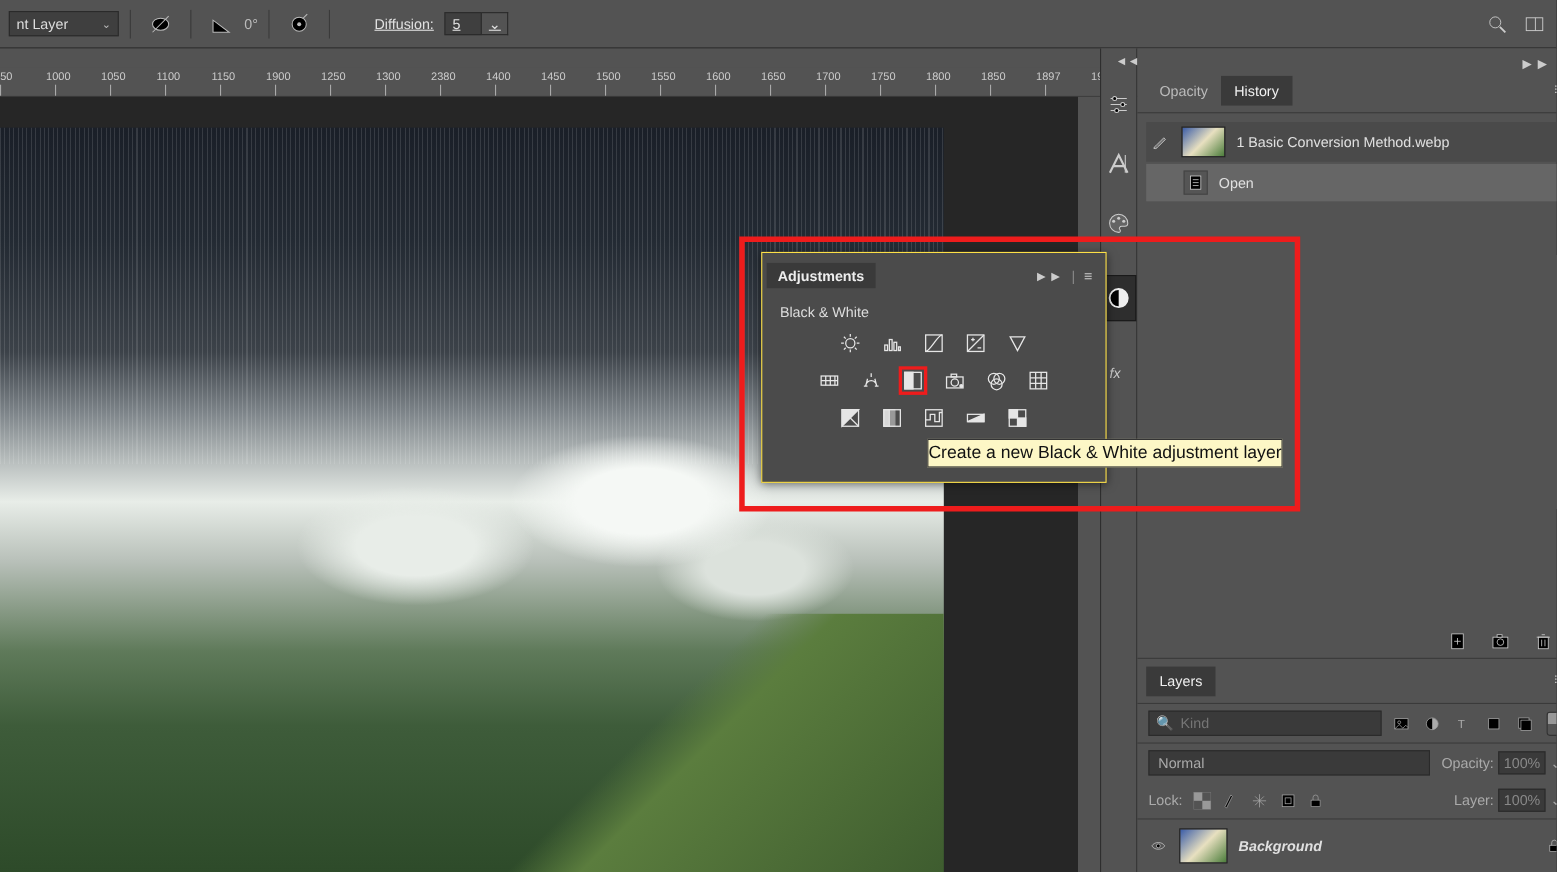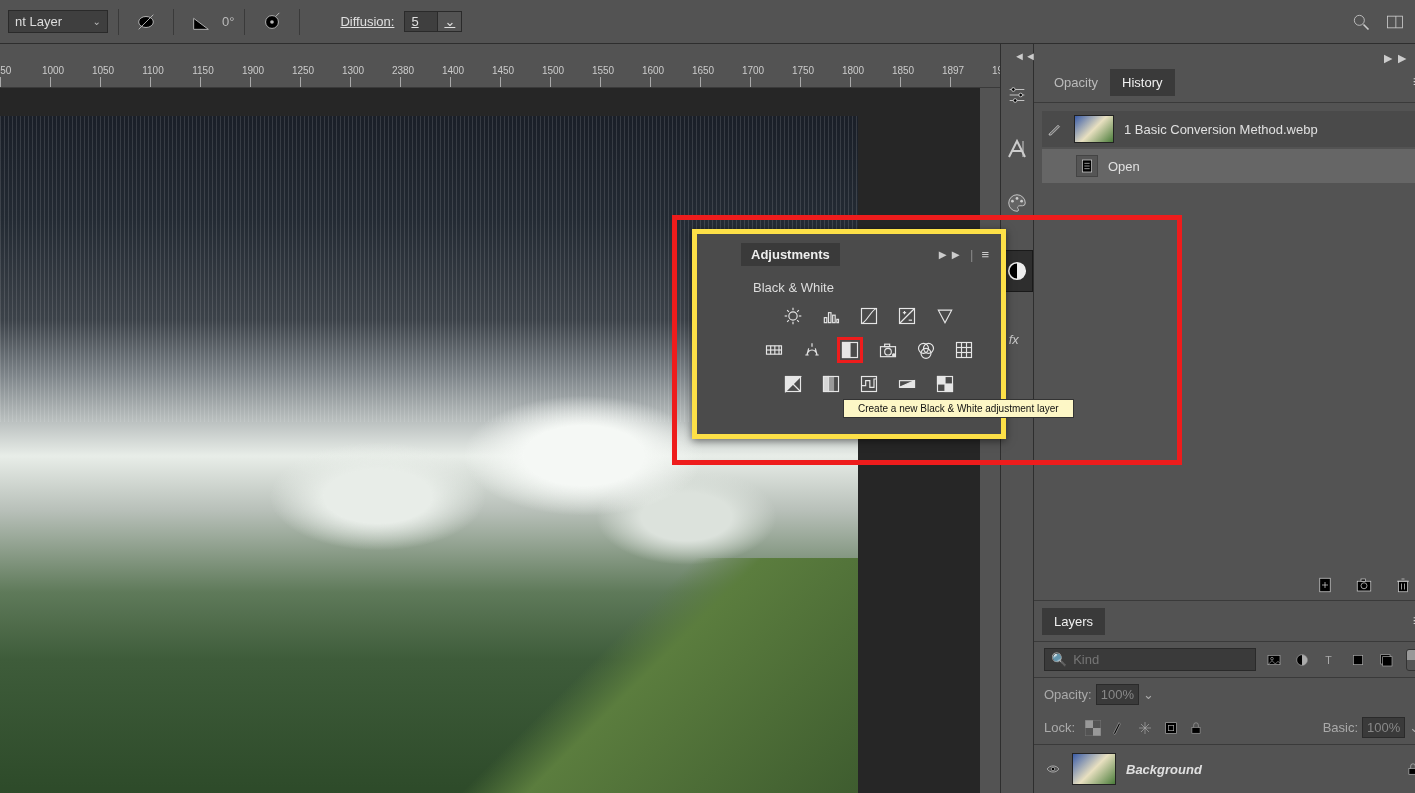--- a/index.html
+++ b/index.html
@@ -149,37 +149,37 @@
   .layer-name { flex:1; font-style:italic;font-weight:bold;}
   .lock-glyph { color:#aaa;}
 
   
   .highlight-box {
     position:absolute; top:215px; left:672px; width:510px; height:250px;
     border:5px solid #ee1c1c; z-index:50; pointer-events:none;
   }
   .adjustments-panel {
     position:absolute; top:229px; left:692px; width:314px; height:210px;
-    background:#4b4b4b; border:5px solid #fde047; box-shadow:0 2px 8px rgba(0,0,0,0.5); z-index:40;padding-left:40px;
+    background:#4b4b4b; border:1px solid #fde047; box-shadow:0 2px 8px rgba(0,0,0,0.5); z-index:40;
   }
   .adj-header { display:flex; align-items:center; padding:6px 12px; height:40px;}
   .adj-header .title { font-weight:600; color:#eee; background:#3a3a3a; padding:4px 10px; margin-left:-8px;}
   .adj-header .spacer { flex:1;}
   .adj-header .collapse { color:#ccc; margin-right:8px;}
   .adj-header .menu { color:#ccc;}
   .adj-body { padding:2px 12px;}
   .adj-sub { color:#ddd; margin:4px 4px 8px;}
   .adj-grid { display:flex; justify-content:center; gap:12px; margin:8px 0;}
   .adj-icon { width:26px; height:26px; display:flex; align-items:center; justify-content:center; color:#eee;}
   .adj-icon.highlighted { border:3px solid #ee1c1c;}
   .adj-icon svg { width:20px; height:20px; stroke:#e6e6e6; fill:none; stroke-width:1.4;}
   .tooltip {
     position:absolute; top:399px; left:843px; z-index:60;
-    background:#fdf7c6; color:#111; border:1px solid #333; padding:3px 14px;
-    font-size:10px; white-space:nowrap;
+    background:#fdf7c6; color:#111; border:1px solid #333; padding:3px 0;
+    font-size:16px; white-space:nowrap;
   }
 
   svg { display:block;}
 </style>
 </head>
 <body>
 
 <div class="top-toolbar">
   <div class="layer-dropdown">
     <span>nt Layer</span>
@@ -442,20 +442,23 @@
           </div>
         <div class="lyr-type-icon">
             <svg width="16" height="16" viewBox="0 0 24 24">
               <rect x="4" y="4" width="14" height="14" stroke="#aaa"></rect>
               <rect x="7" y="7" width="14" height="14" stroke="#aaa"></rect>
             </svg>
           </div>
         <div class="pill"></div>
       </div>
       <div class="blend-row">
+        <div class="blend-mode">
+          <span>Normal</span>
+        </div>
         <div class="opacity-group">
           <span>Opacity:</span>
           <span class="opacity-val">100%</span>
           <span>⌄</span>
         </div>
       </div>
       <div class="lock-row">
         <span>Lock:</span>
         <div class="lock-icons">
           <div>
@@ -482,21 +485,21 @@
               </svg>
             </div>
           <div>
               <svg width="14" height="16" viewBox="0 0 24 24">
                 <rect x="5" y="11" width="14" height="10" stroke="#aaa"></rect>
                 <path d="M8 11 v-4 a4 4 0 0 1 8 0 v4" stroke="#aaa" fill="none"></path>
               </svg>
             </div>
         </div>
         <div class="opacity-group" style="margin-left:auto">
-          <span>Basic:</span>
+          <span>Layer:</span>
           <span class="opacity-val">100%</span>
           <span>⌄</span>
         </div>
       </div>
       <div class="layer-row">
         <div class="eye-icon">
             <svg width="18" height="14" viewBox="0 0 24 24">
               <path d="M2 12 c4-7 16-7 20 0 c-4 7-16 7-20 0z" stroke="#ddd" fill="none"></path>
               <circle cx="12" cy="12" r="3" stroke="#ddd"></circle>
             </svg>

